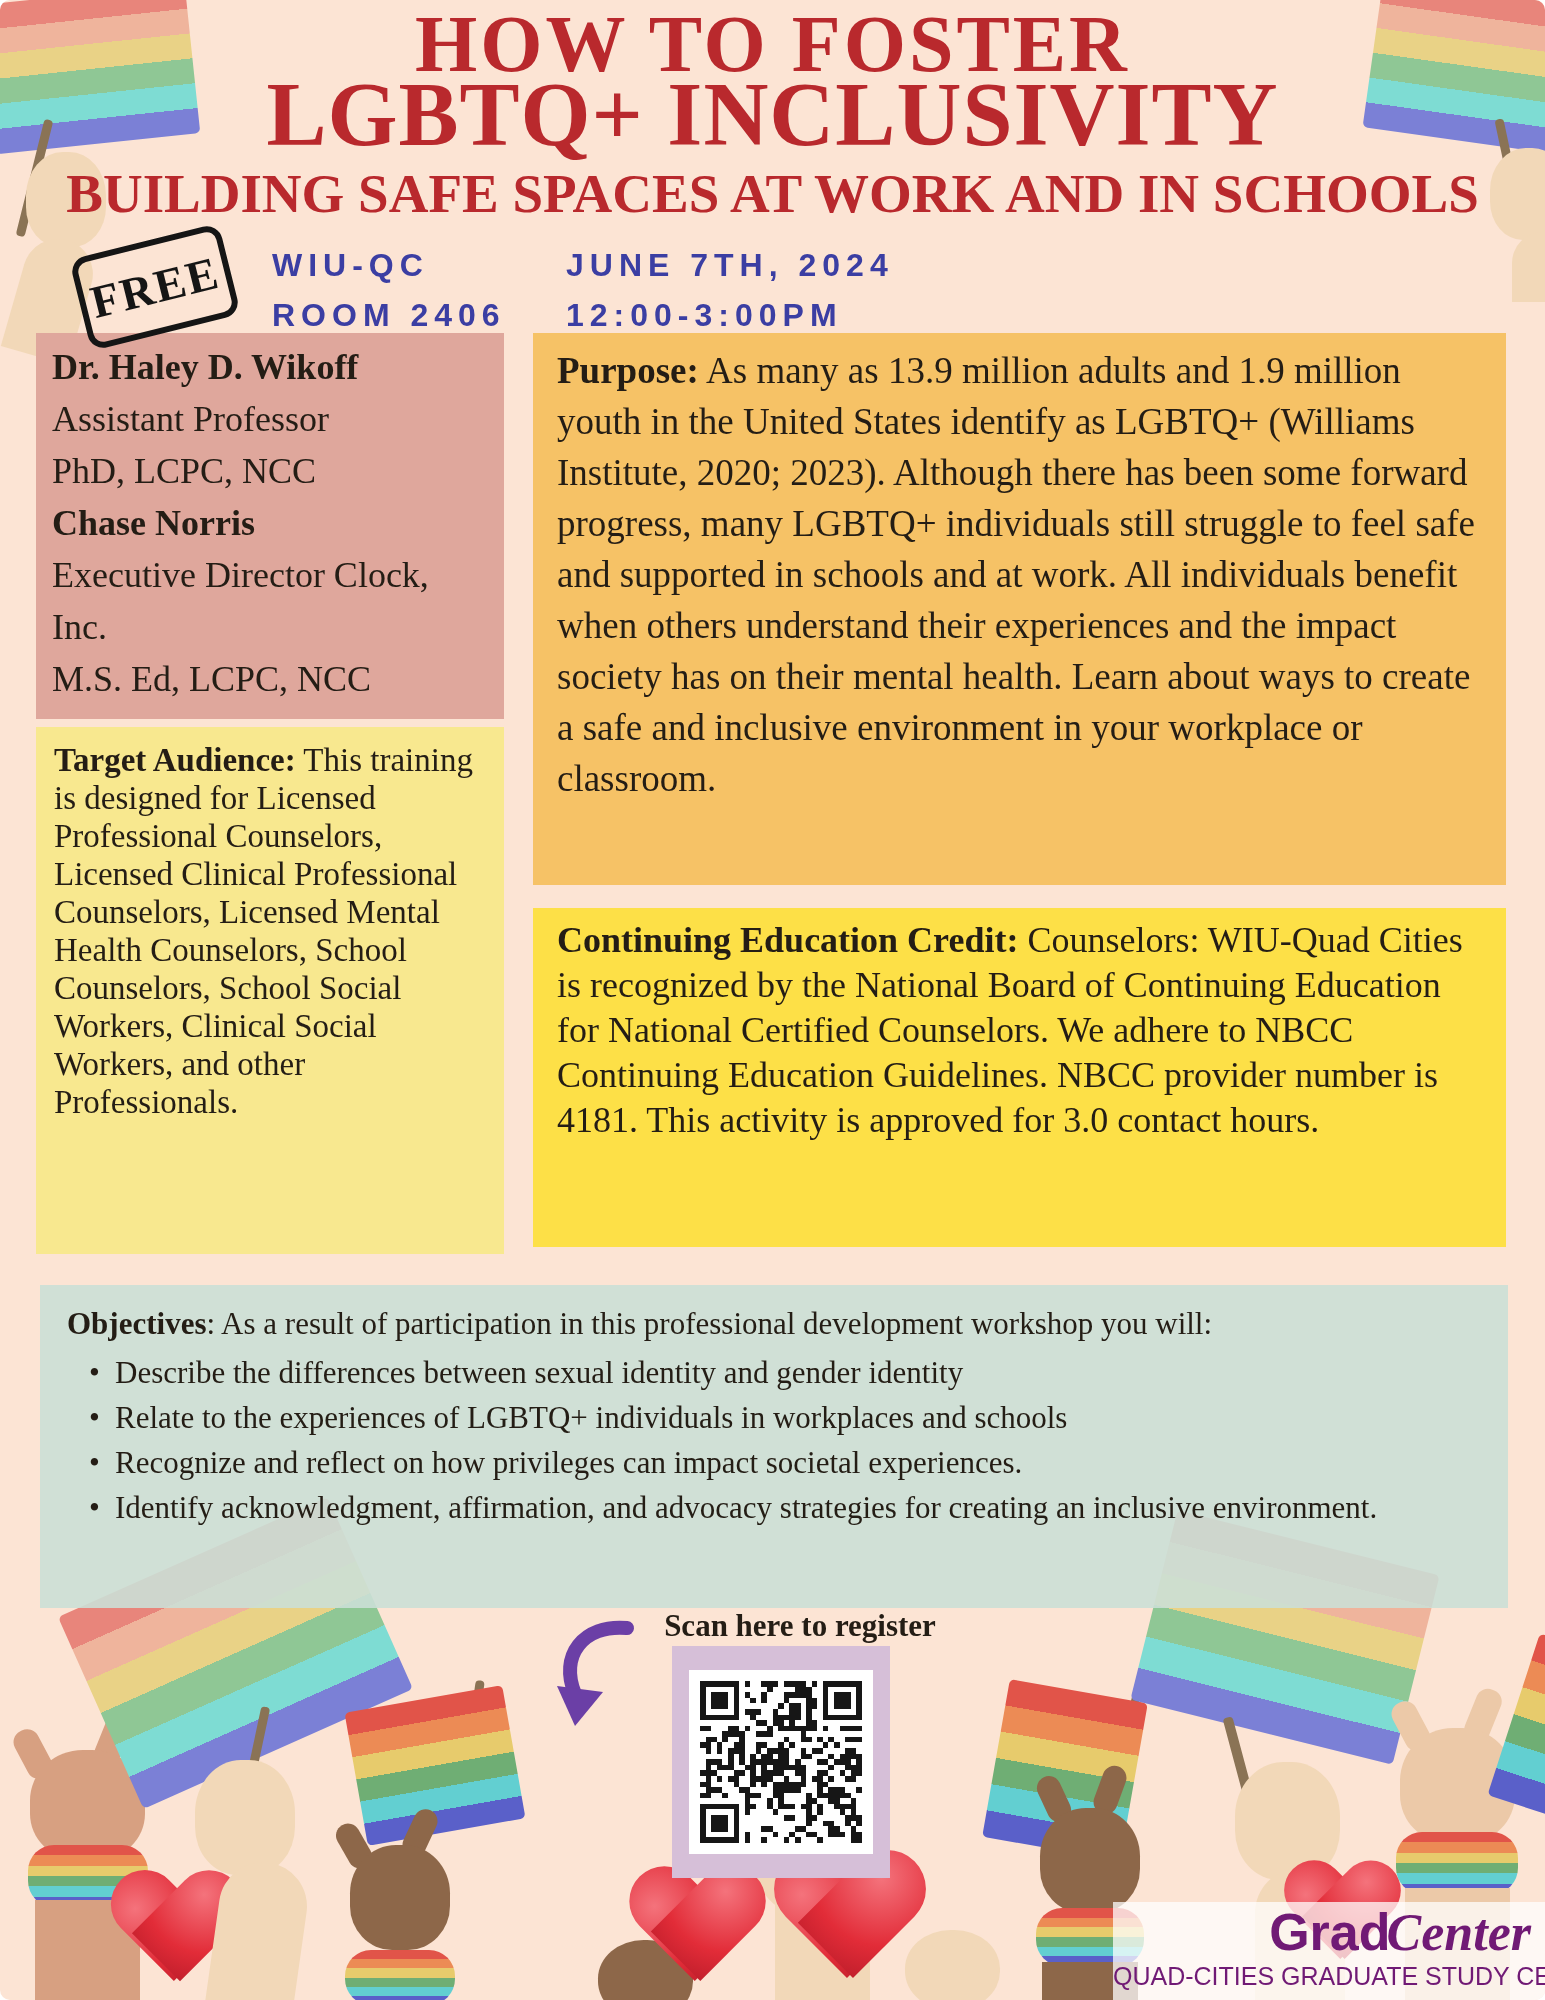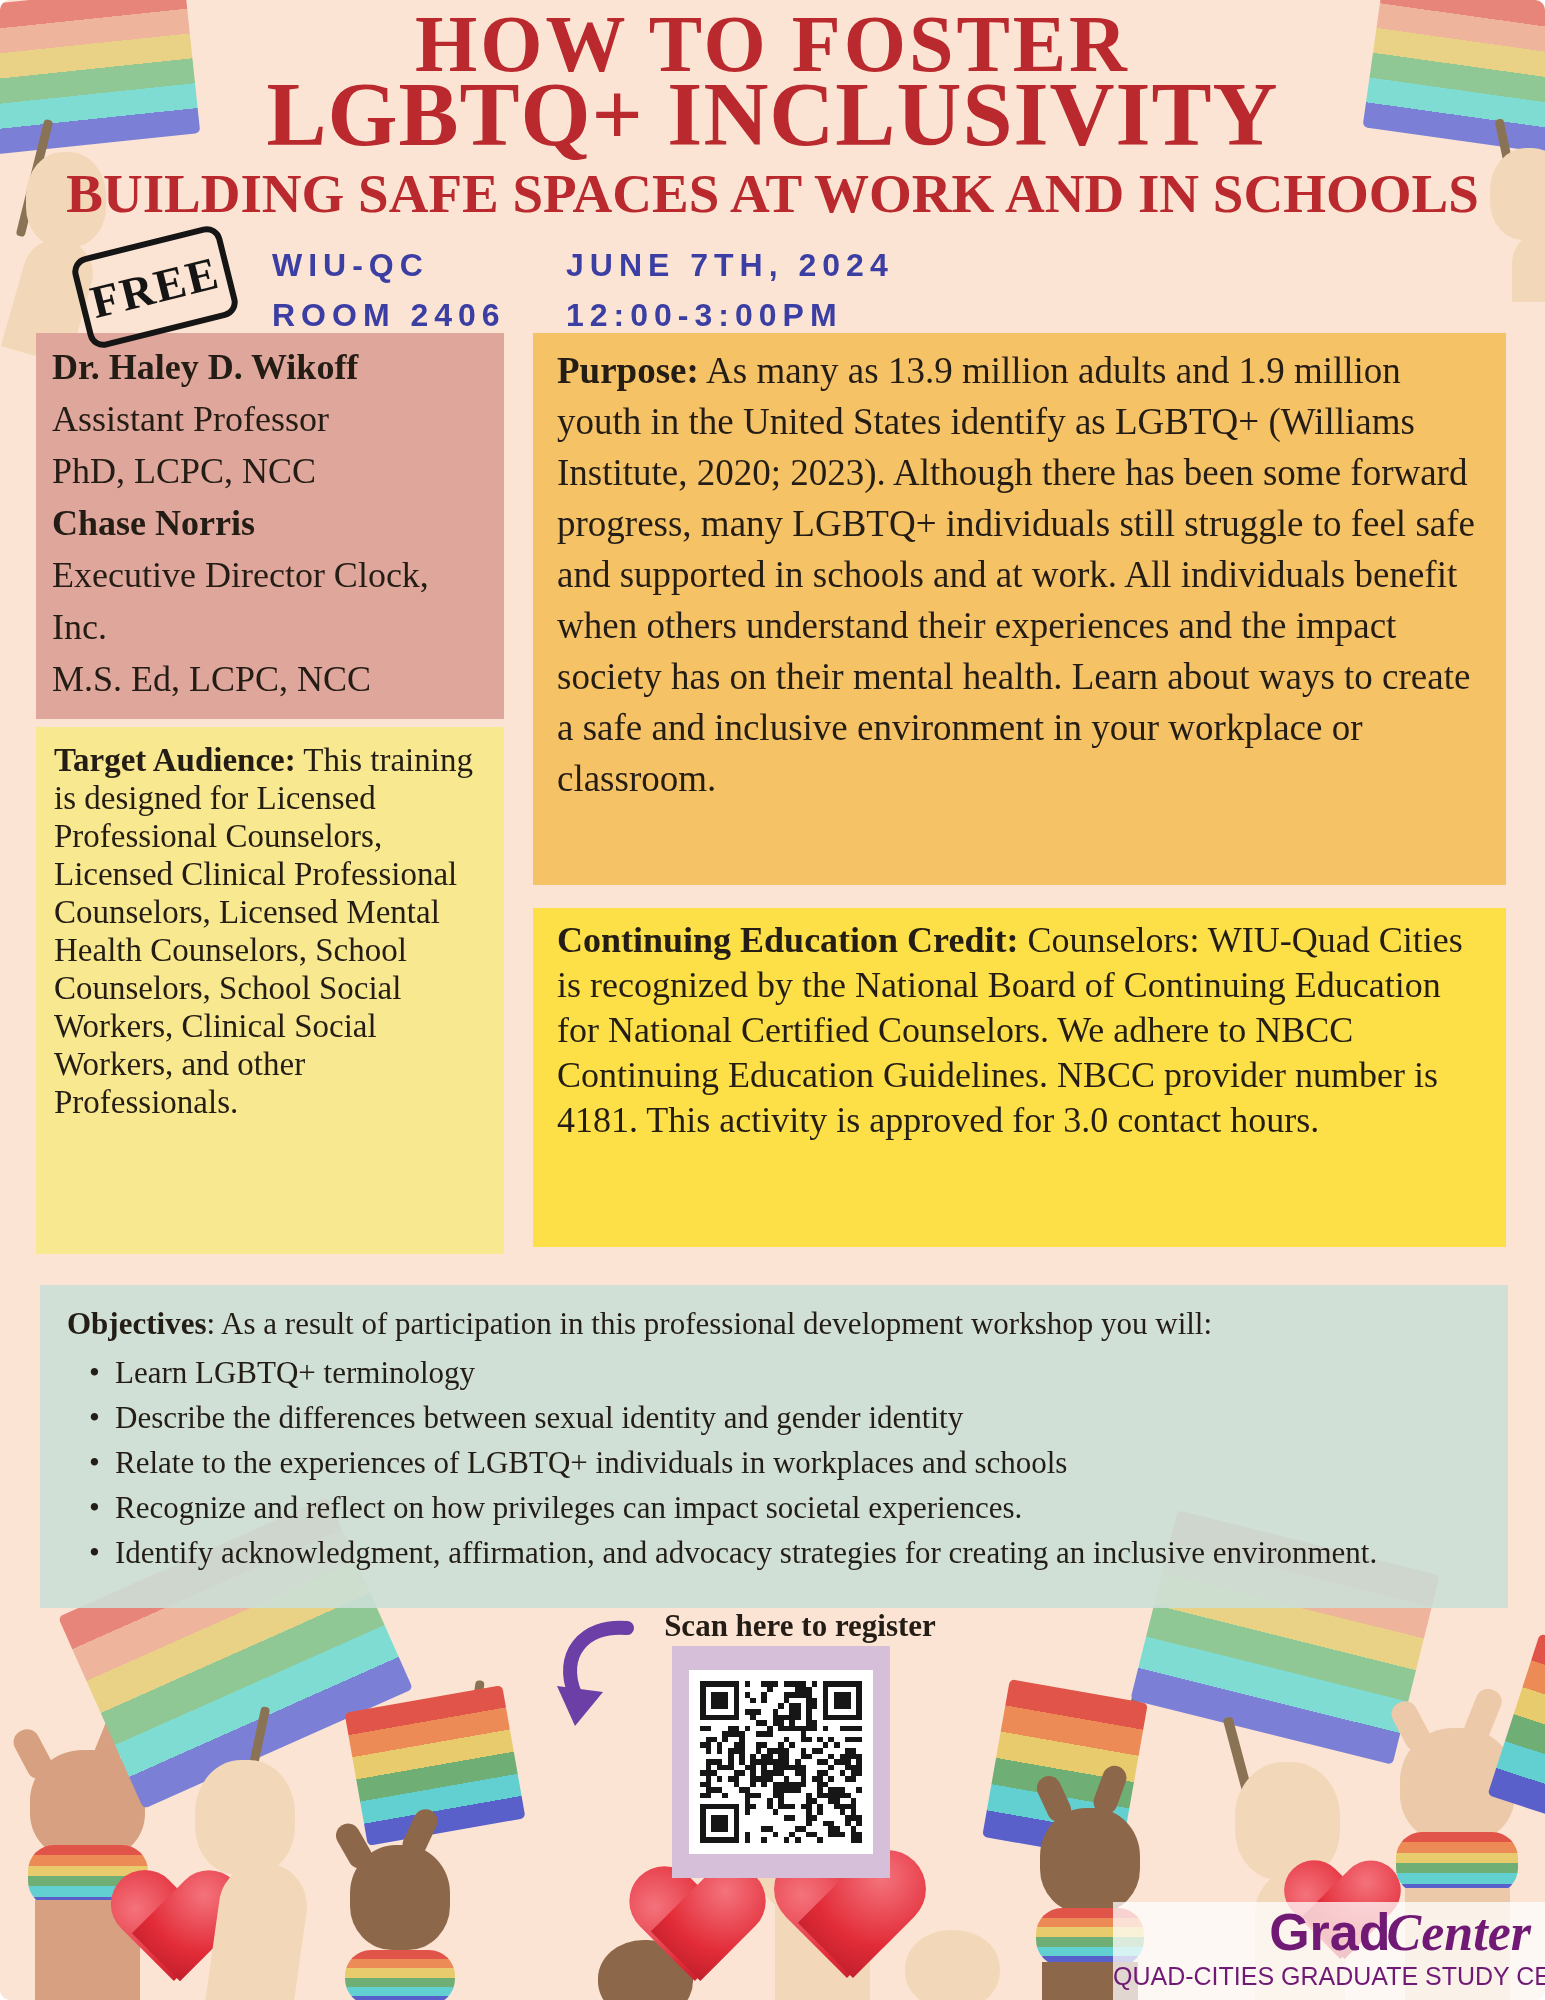--- a/index.html
+++ b/index.html
@@ -171,21 +171,20 @@
 
   <div class="box box-credit">
     <b>Continuing Education Credit:</b>
     <span>Counselors: WIU-Quad Cities is recognized by the National Board of Continuing Education for National Certified Counselors. We adhere to NBCC Continuing Education Guidelines. NBCC provider number is 4181. This activity is approved for 3.0 contact hours.</span>
   </div>
 
   <div class="box box-objectives">
     <div><b>Objectives</b><span>: As a result of participation in this professional development workshop you will:</span></div>
     <ul>
 
-    <li>Learn LGBTQ+ terminology</li>
         <li>Describe the differences between sexual identity and gender identity</li>
         <li>Relate to the experiences of LGBTQ+ individuals in workplaces and schools</li>
         <li>Recognize and reflect on how privileges can impact societal experiences.</li>
         <li>Identify acknowledgment, affirmation, and advocacy strategies for creating an inclusive environment.</li>
       </ul>
   </div>
 
   <div class="scan-label">Scan here to register</div>
   <svg class="arrow" viewBox="0 0 100 115">
     <path d="M82,10 C38,6 14,38 30,76" fill="none" stroke="#6b3fa6" stroke-width="14" stroke-linecap="round"></path>

